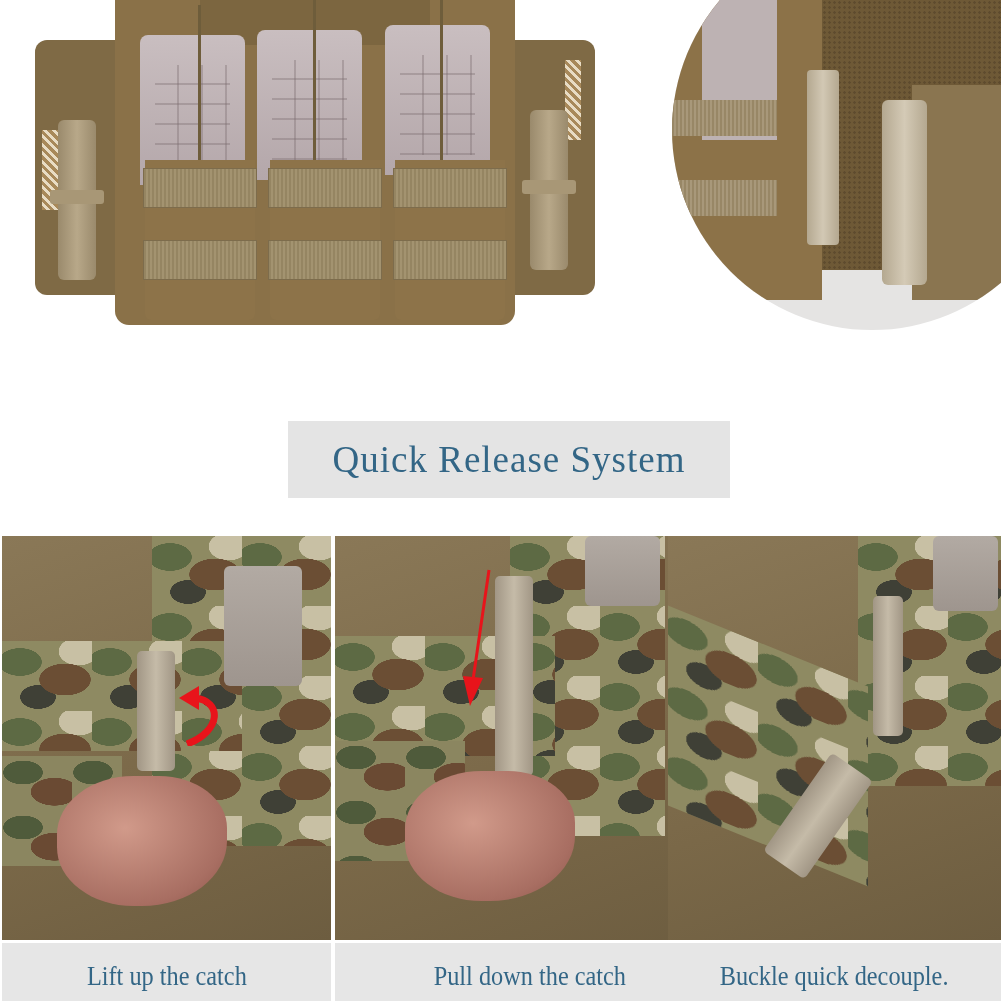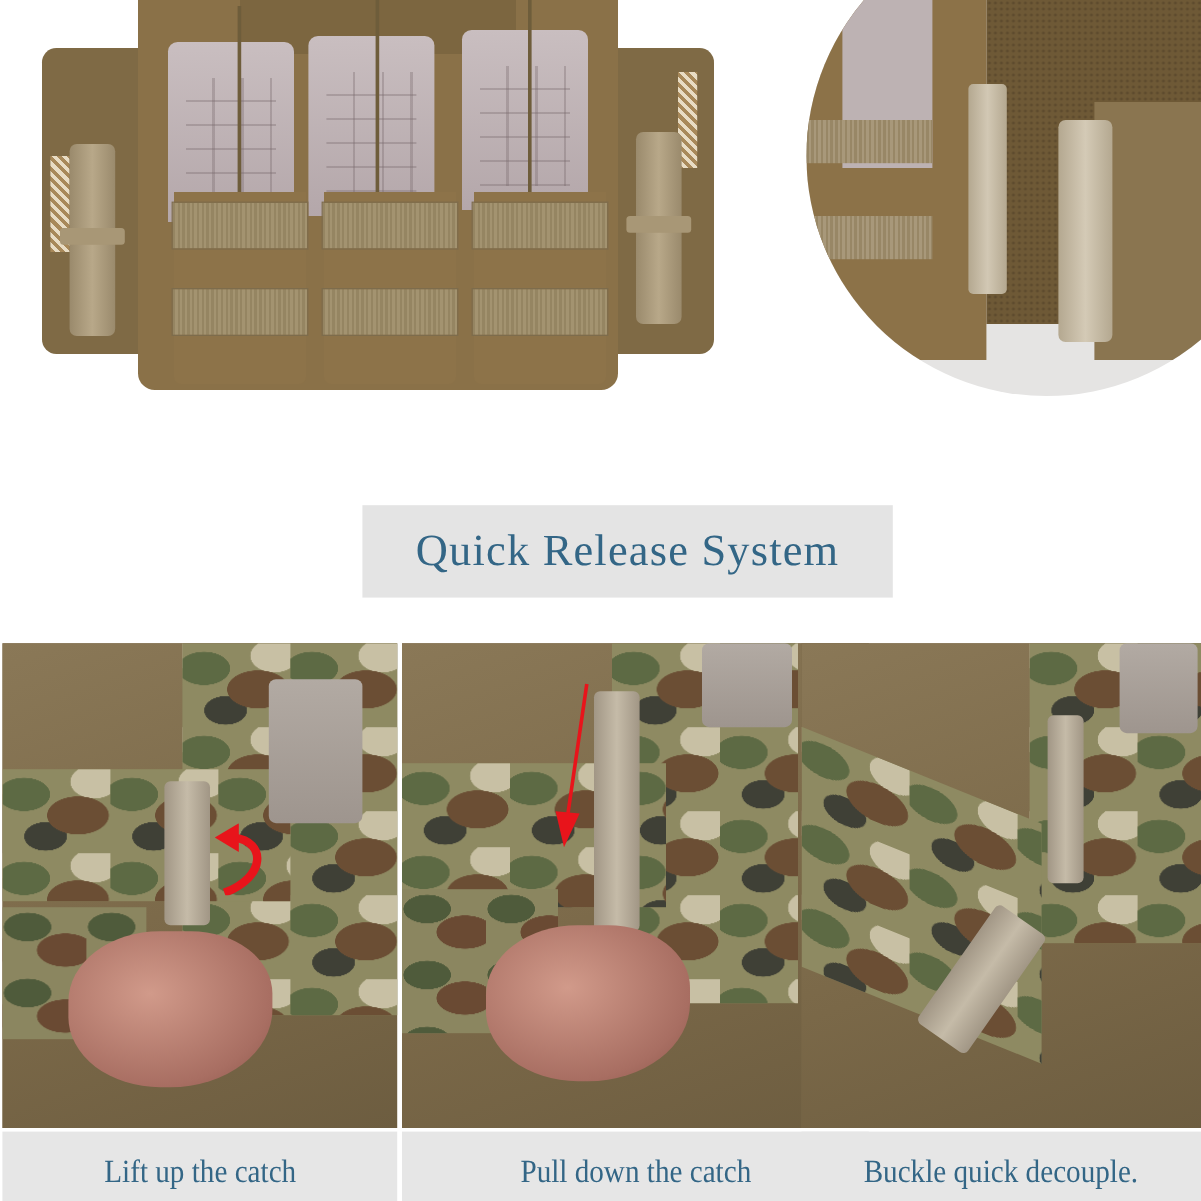--- a/index.html
+++ b/index.html
@@ -25,21 +25,21 @@
   .circle-photo{position:absolute;left:672px;top:-70px;width:400px;height:400px;border-radius:50%;background:#e5e4e3;overflow:hidden;}
   .c-back{position:absolute;left:150px;top:60px;width:200px;height:280px;background:radial-gradient(circle,#5e4b2e 1px,#6e5936 1.5px) 0 0/5px 5px;}
   .c-pouch{position:absolute;left:0;top:60px;width:150px;height:310px;background:#8c7248;}
   .c-mag{position:absolute;left:30px;top:60px;width:75px;height:150px;background:#bdb2b3;}
   .c-strap{position:absolute;left:0;width:105px;height:36px;background:repeating-linear-gradient(90deg,#988766 0 2px,#a8987a 2px 4px);}
   .c-right{position:absolute;left:240px;top:155px;width:160px;height:215px;background:#8a7550;}
   .c-buckle1{position:absolute;left:135px;top:140px;width:32px;height:175px;background:linear-gradient(90deg,#b4a890,#d2c8b4,#b4a890);border-radius:4px;}
   .c-buckle2{position:absolute;left:210px;top:170px;width:45px;height:185px;background:linear-gradient(90deg,#b4a890,#d4cab6,#b4a890);border-radius:6px;}
 
   
-  .title-banner{position:absolute;left:302px;top:421px;width:442px;height:77px;background:#e4e4e4;display:flex;align-items:center;justify-content:center;}
+  .title-banner{position:absolute;left:288px;top:421px;width:442px;height:77px;background:#e4e4e4;display:flex;align-items:center;justify-content:center;}
   .title-text{color:#336686;font-size:37px;letter-spacing:1px;font-family:"Liberation Serif","DejaVu Serif",serif;}
 
   
   .step{position:absolute;top:536px;height:474px;}
   .step.s1{left:2px;width:329px;}
   .step.s2{left:335px;width:389px;}
   .step.s3{left:668px;width:333px;}
   .step-photo{position:absolute;left:0;top:0;width:100%;height:404px;overflow:hidden;background:#7e6c4c;}
   .step-label{position:absolute;left:0;top:407px;width:100%;height:67px;background:#e6e6e6;display:flex;align-items:center;justify-content:center;}
   .step-label span{color:#336686;font-size:27px;transform:scaleX(.9);white-space:nowrap;}

